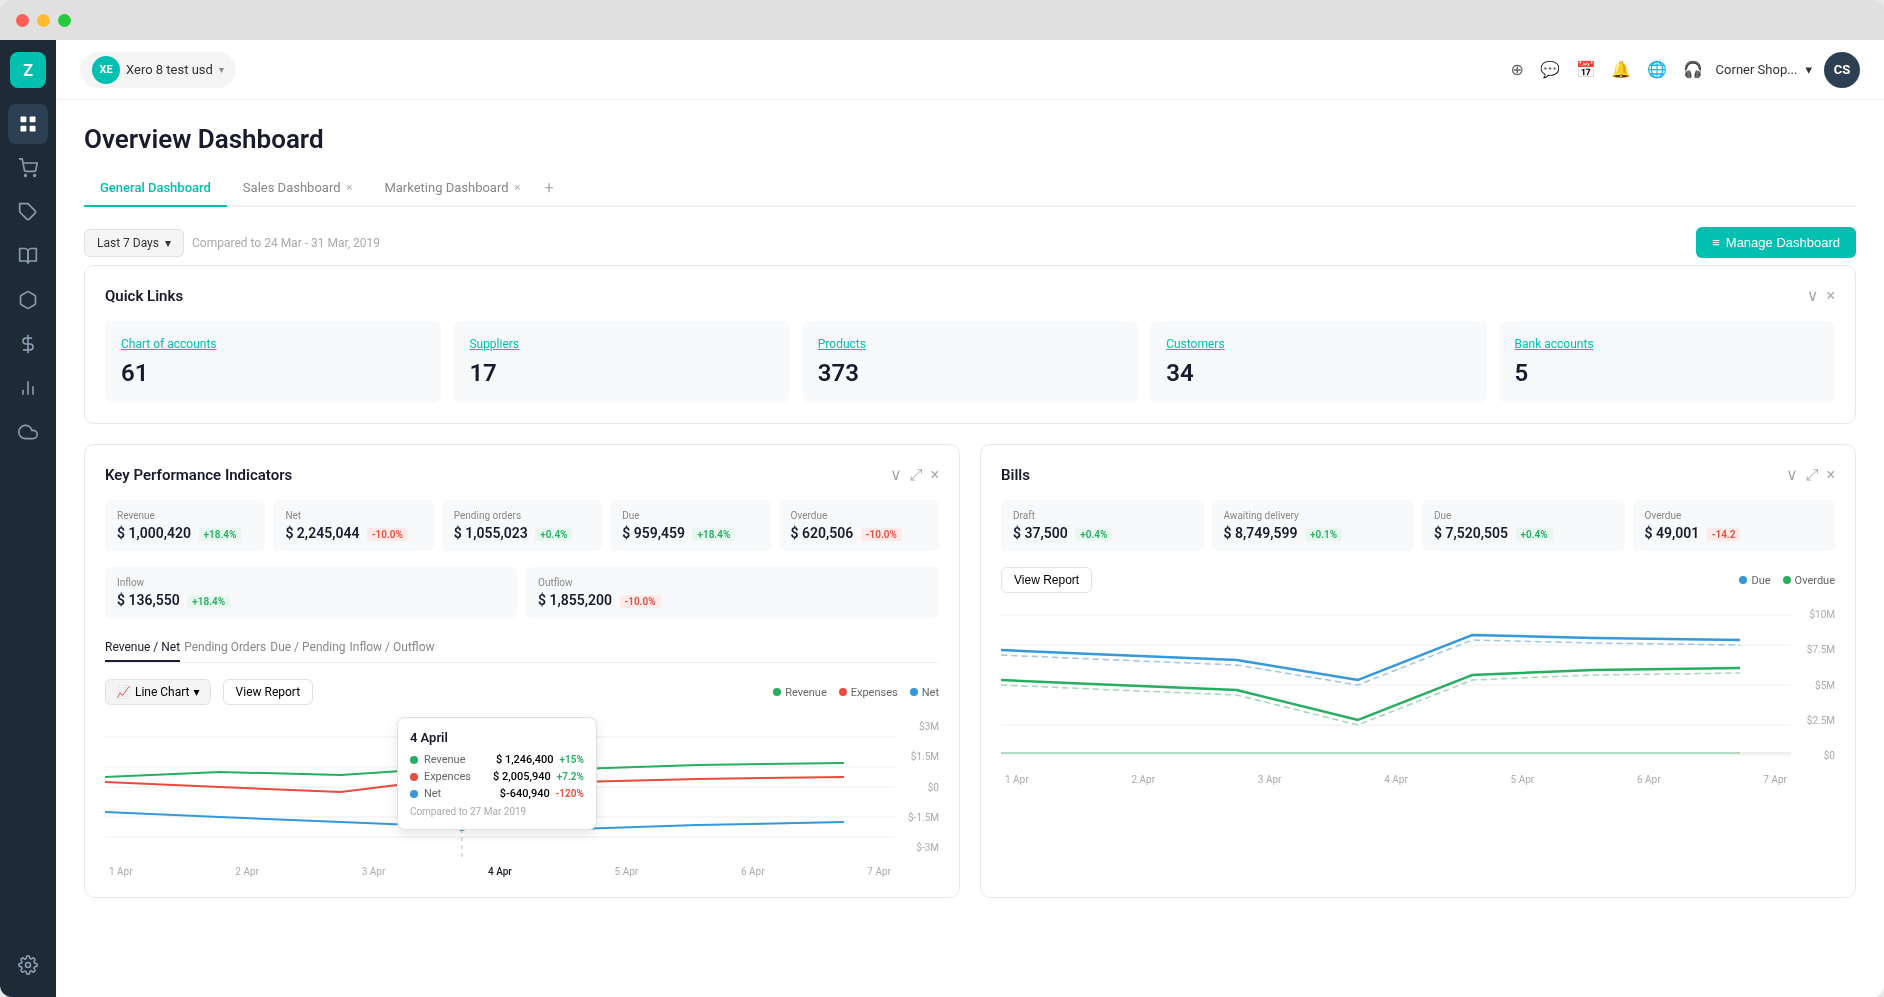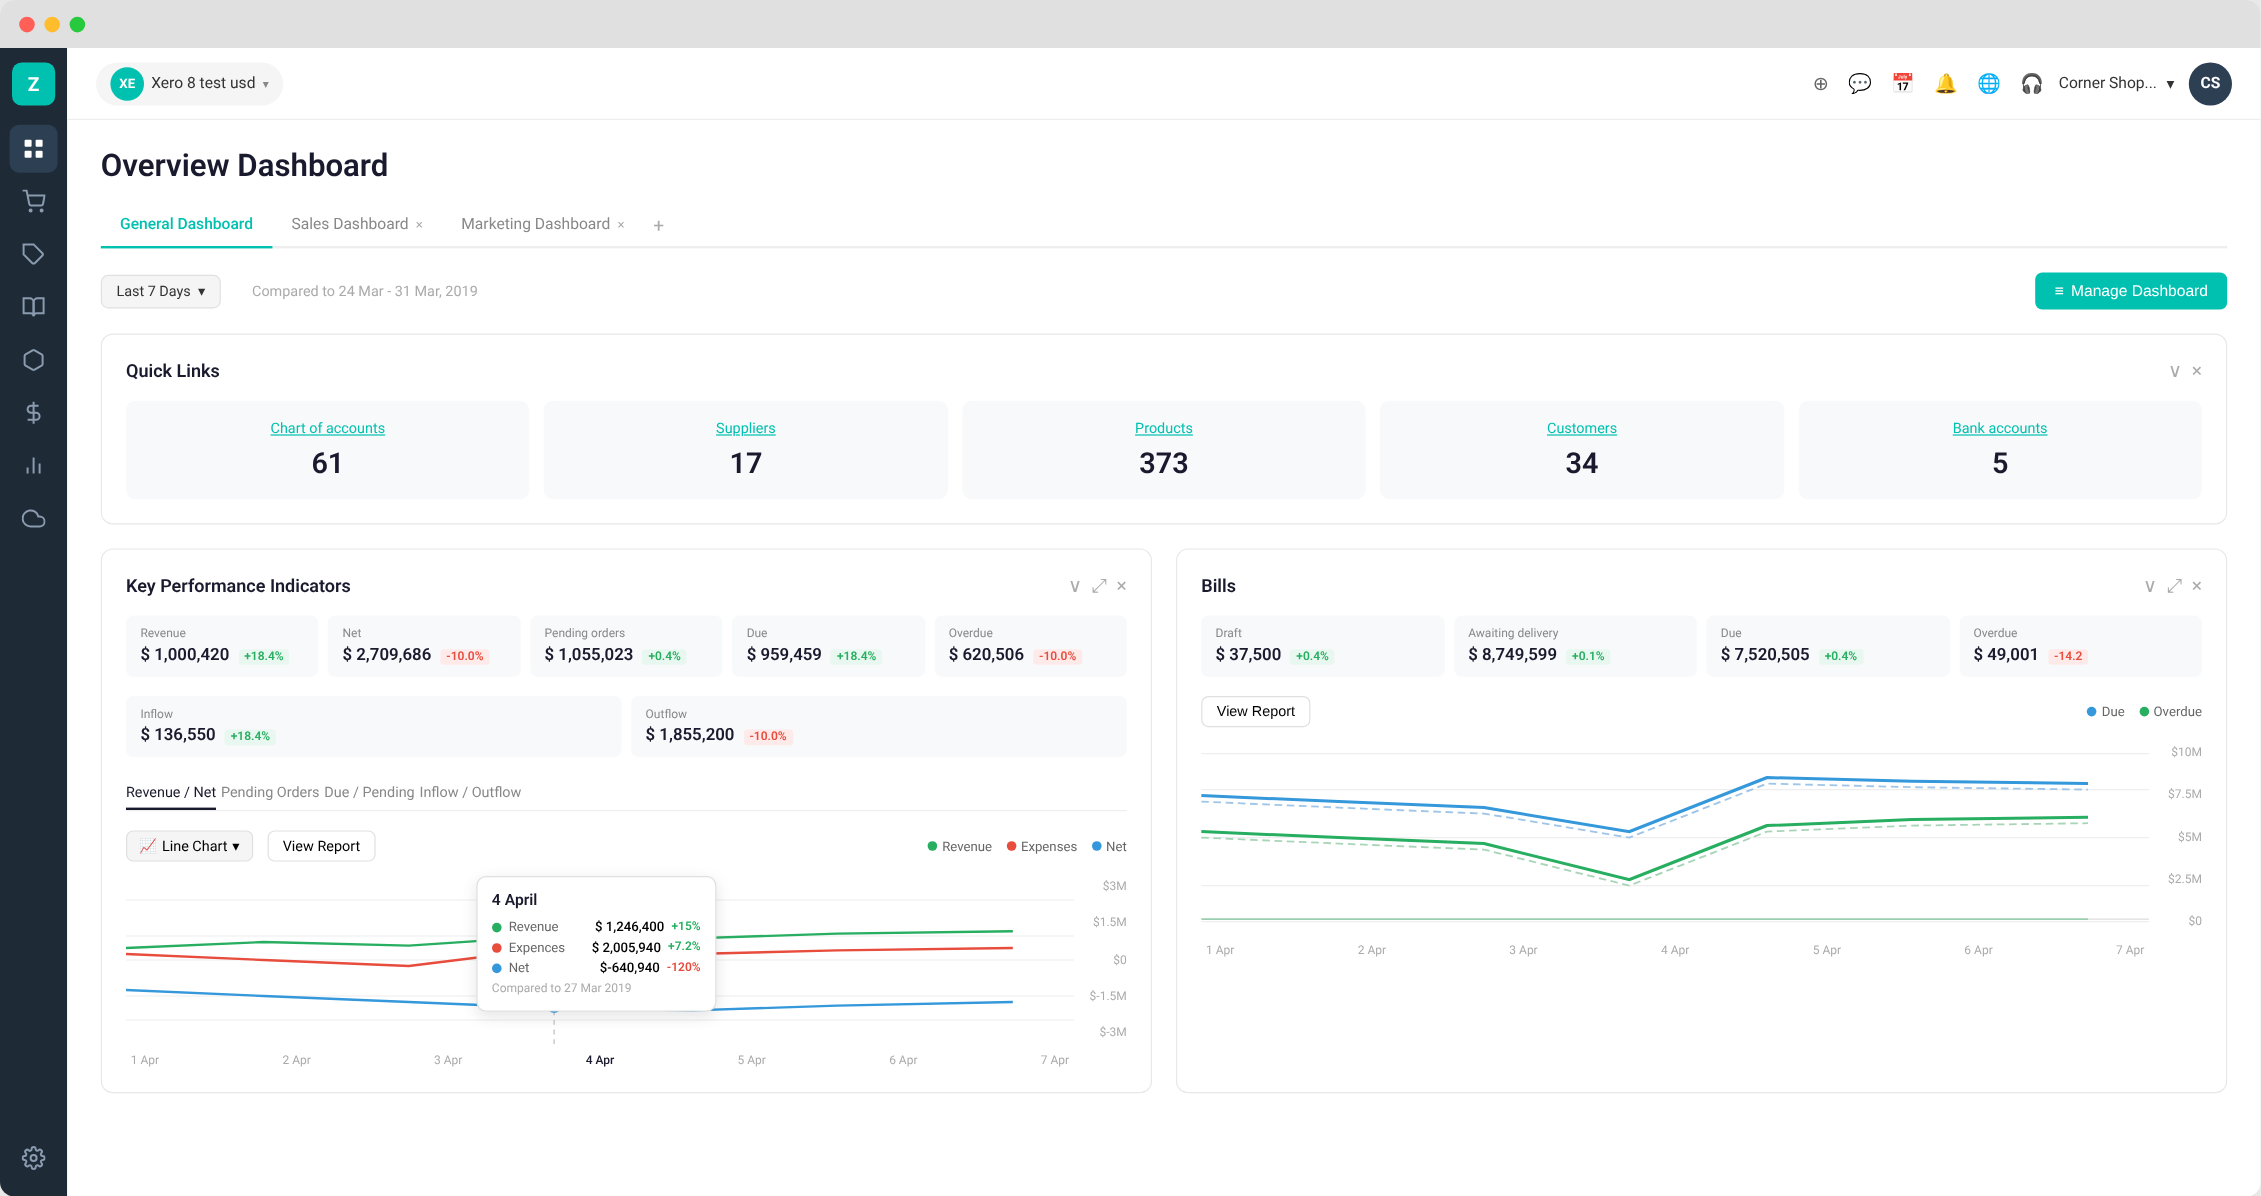--- a/index.html
+++ b/index.html
@@ -40,34 +40,34 @@
     .page-title { font-size: 26px; font-weight: 600; color: #1a1a2e; margin-bottom: 16px; }
     
     
     .tabs { display: flex; gap: 0; border-bottom: 2px solid #eee; margin-bottom: 20px; }
     .tab { padding: 8px 16px; font-size: 13px; color: #888; cursor: pointer; border-bottom: 2px solid transparent; margin-bottom: -2px; display: flex; align-items: center; gap: 6px; }
     .tab.active { color: #00c1b0; border-bottom-color: #00c1b0; font-weight: 500; }
     .tab-close { font-size: 11px; color: #aaa; cursor: pointer; }
     .tab-add { color: #aaa; font-size: 16px; cursor: pointer; padding: 8px; }
     
     
-    .toolbar { display: flex; align-items: center; gap: 26px; margin-bottom: 20px; }
+    .toolbar { display: flex; align-items: center; gap: 8px; margin-bottom: 7px; }
     .date-filter { background: #f5f5f5; border: 1px solid #e0e0e0; border-radius: 6px; padding: 6px 12px; font-size: 12px; color: #333; cursor: pointer; display: flex; align-items: center; gap: 6px; }
     .compare-text { font-size: 12px; color: #aaa; }
     .toolbar-spacer { flex: 1; }
     .manage-btn { background: #00c1b0; color: white; border: none; border-radius: 6px; padding: 8px 16px; font-size: 13px; cursor: pointer; display: flex; align-items: center; gap: 6px; }
     
     
     .card { background: #fff; border: 1px solid #e8e8e8; border-radius: 10px; padding: 20px; margin-bottom: 20px; }
     .card-header { display: flex; align-items: center; justify-content: space-between; margin-bottom: 16px; }
     .card-title { font-size: 15px; font-weight: 600; color: #1a1a2e; }
     .card-actions { display: flex; gap: 8px; color: #aaa; cursor: pointer; }
     
     .quick-links-grid { display: grid; grid-template-columns: repeat(5, 1fr); gap: 12px; }
-    .quick-link-item { background: #f8f9fa; border-radius: 8px; padding: 16px; text-align: center; cursor: pointer; }
+    .quick-link-item { background: #f8f9fa; border-radius: 8px; padding: 16px; text-align: left; cursor: pointer; }
     .quick-link-label { font-size: 12px; color: #00c1b0; text-decoration: underline; margin-bottom: 8px; cursor: pointer; }
     .quick-link-value { font-size: 24px; font-weight: 600; color: #1a1a2e; }
     
     
     .two-col { display: grid; grid-template-columns: 1fr 1fr; gap: 20px; }
     
     
     .kpi-grid { display: grid; grid-template-columns: repeat(5, 1fr); gap: 8px; margin-bottom: 16px; }
     .kpi-item { background: #f8f9fa; border-radius: 6px; padding: 10px 12px; }
     .kpi-label { font-size: 10px; color: #888; margin-bottom: 4px; }
@@ -285,21 +285,21 @@
               <div class="kpi-item">
                 <div class="kpi-label">Revenue</div>
                 <div class="kpi-value">
                   <span>$ 1,000,420</span>
                   <span class="kpi-badge positive">+18.4%</span>
                 </div>
               </div>
               <div class="kpi-item">
                 <div class="kpi-label">Net</div>
                 <div class="kpi-value">
-                  <span>$ 2,709,686</span>
+                  <span>$ 2,245,044</span>
                   <span class="kpi-badge negative">-10.0%</span>
                 </div>
               </div>
               <div class="kpi-item">
                 <div class="kpi-label">Pending orders</div>
                 <div class="kpi-value">
                   <span>$ 1,055,023</span>
                   <span class="kpi-badge positive">+0.4%</span>
                 </div>
               </div>

